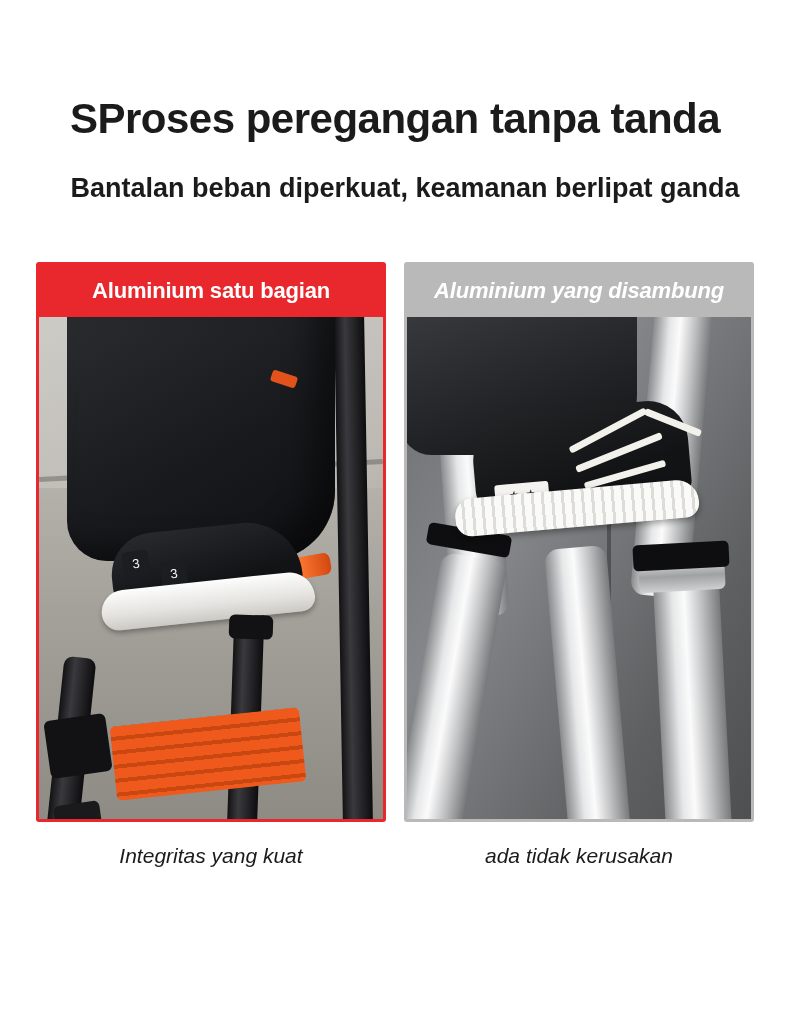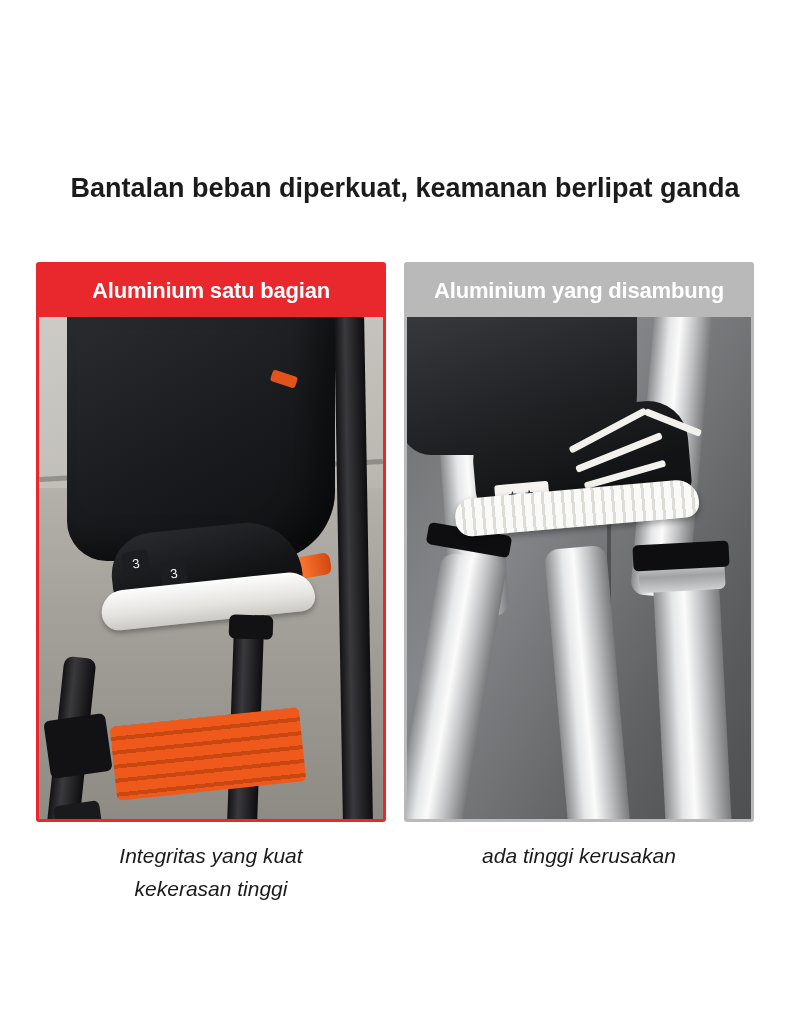--- a/index.html
+++ b/index.html
@@ -62,20 +62,21 @@
     width: 350px;
     height: 560px;
     box-sizing: border-box;
     border: 3px solid #e8282d;
     border-radius: 3px;
     overflow: hidden;
     background: #dcdcdc;
   }
   .panel.secondary {
     border-color: #b9b9b9;
+    font-style: italic;
   }
   .panel-label {
     position: relative;
     z-index: 3;
     height: 52px;
     line-height: 52px;
     text-align: center;
     font-size: 22px;
     font-weight: bold;
     color: #ffffff;
@@ -342,20 +343,21 @@
     line-height: 1.55;
     font-weight: 500;
   }
   .caption div { white-space: nowrap; }
 </style>
 </head>
 <body>
 
 <div class="page">
 
+  <div class="headline">SProses peregangan tanpa tanda</div>
   <div class="subheadline">Bantalan beban diperkuat, keamanan berlipat ganda</div>
 
   <div class="panels">
 
     <div class="panel">
       <div class="panel-label">Aluminium satu bagian</div>
       <div class="photo photo-left">
         <div class="ground-left"></div>
         <div class="wall-line"></div>
         <div class="rail mid-rail"></div>
@@ -402,20 +404,19 @@
           <div class="sneaker-sole"></div>
         </div>
       </div>
     </div>
 
   </div>
 
   <div class="captions">
     <div class="caption">
       <div>Integritas yang kuat</div>
-      <div>kekerasan tinggi</div>
     </div>
     <div class="caption">
-      <div>ada tinggi kerusakan</div>
+      <div>ada tidak kerusakan</div>
     </div>
   </div>
 
 </div>
 
 </body></html>

